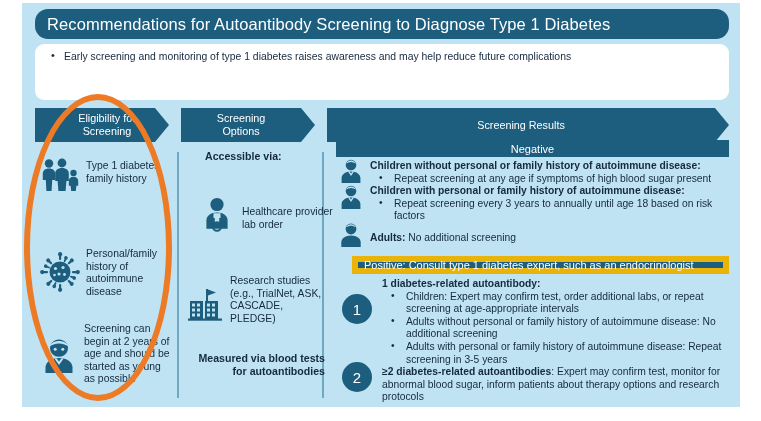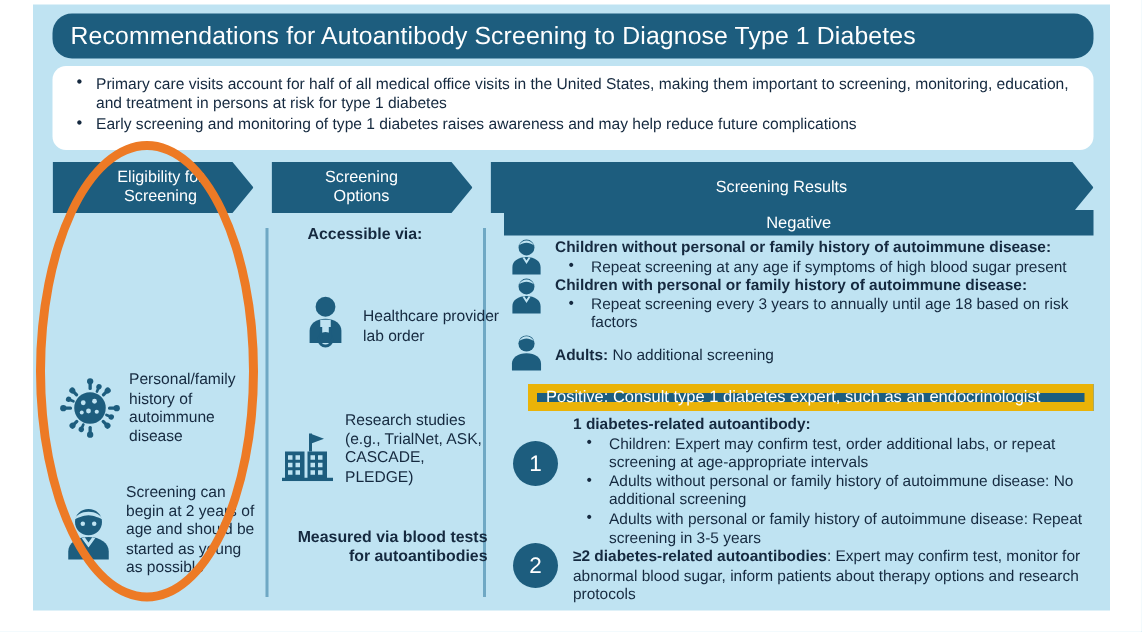--- a/index.html
+++ b/index.html
@@ -91,21 +91,20 @@
 <div id="infographic">
 
   <div class="panel"></div>
 
   <div class="title-bar">
     <span class="t">Recommendations for Autoantibody Screening to Diagnose Type 1 Diabetes</span>
   </div>
 
   <div class="intro-card">
     <ul class="intro-list">
-      <li>Primary care visits account for half of all medical office visits in the United States, making them important to screening, monitoring, education, and treatment in persons at risk for type 1 diabetes</li>
       <li>Early screening and monitoring of type 1 diabetes raises awareness and may help reduce future complications</li>
     </ul>
   </div>
 
   <div class="chev-row">
     <div class="chev c1">
       <span>
         <span>Eligibility for</span><br>
         <span>Screening</span>
       </span>
@@ -117,20 +116,35 @@
       </span>
     </div>
     <div class="chev c3">
       <span>Screening Results</span>
     </div>
   </div>
 
   <div class="vdiv d1"></div>
   <div class="vdiv d2"></div>
 
+  <div class="blk" style="left:40px;top:158px;width:132px;">
+    <span class="ico" style="width:40px;height:34px;">
+      <svg width="40" height="34" viewBox="0 0 40 34">
+        <g fill="#1d5d7e">
+          <circle cx="9" cy="5.5" r="4.2"></circle>
+          <path d="M9 10.5c-4 0-6.2 2.2-6.2 5.3V22h3l.6 11h5.2l.6-11h3v-6.2c0-3.1-2.2-5.3-6.2-5.3z"></path>
+          <circle cx="22" cy="5" r="4.4"></circle>
+          <path d="M22 10c-4.4 0-6.8 2.3-6.8 5.6V23h2.4l.8 10h7.2l.8-10h2.4v-7.4c0-3.3-2.4-5.6-6.8-5.6z"></path>
+          <circle cx="33.5" cy="15" r="3.2"></circle>
+          <path d="M33.5 18.8c-3 0-4.7 1.7-4.7 4v5h1.8l.6 5.2h4.6l.6-5.2h1.8v-5c0-2.3-1.7-4-4.7-4z"></path>
+        </g>
+      </svg>
+    </span>
+    <span class="txt" style="margin-left:6px;margin-top:2px;">Type 1 diabetes family history</span>
+  </div>
 
   <div class="blk" style="left:40px;top:246px;width:132px;align-items:center;">
     <span class="ico" style="width:40px;height:40px;">
       <svg width="40" height="40" viewBox="0 0 40 40">
         <g fill="#1d5d7e">
           <circle cx="20" cy="20" r="10.5"></circle>
           <g>
             <rect x="19" y="2" width="2.2" height="6" rx="1"></rect>
               <circle cx="20.1" cy="2.2" r="2.1"></circle>
             <rect x="19" y="32" width="2.2" height="6" rx="1"></rect>

